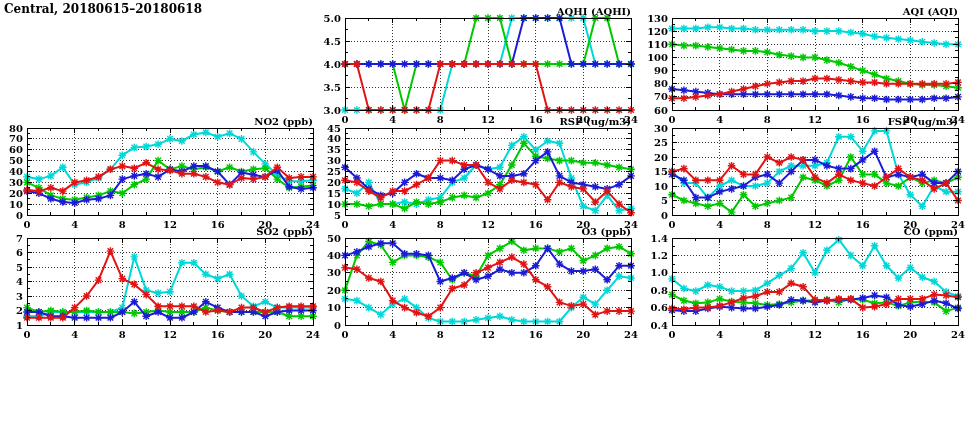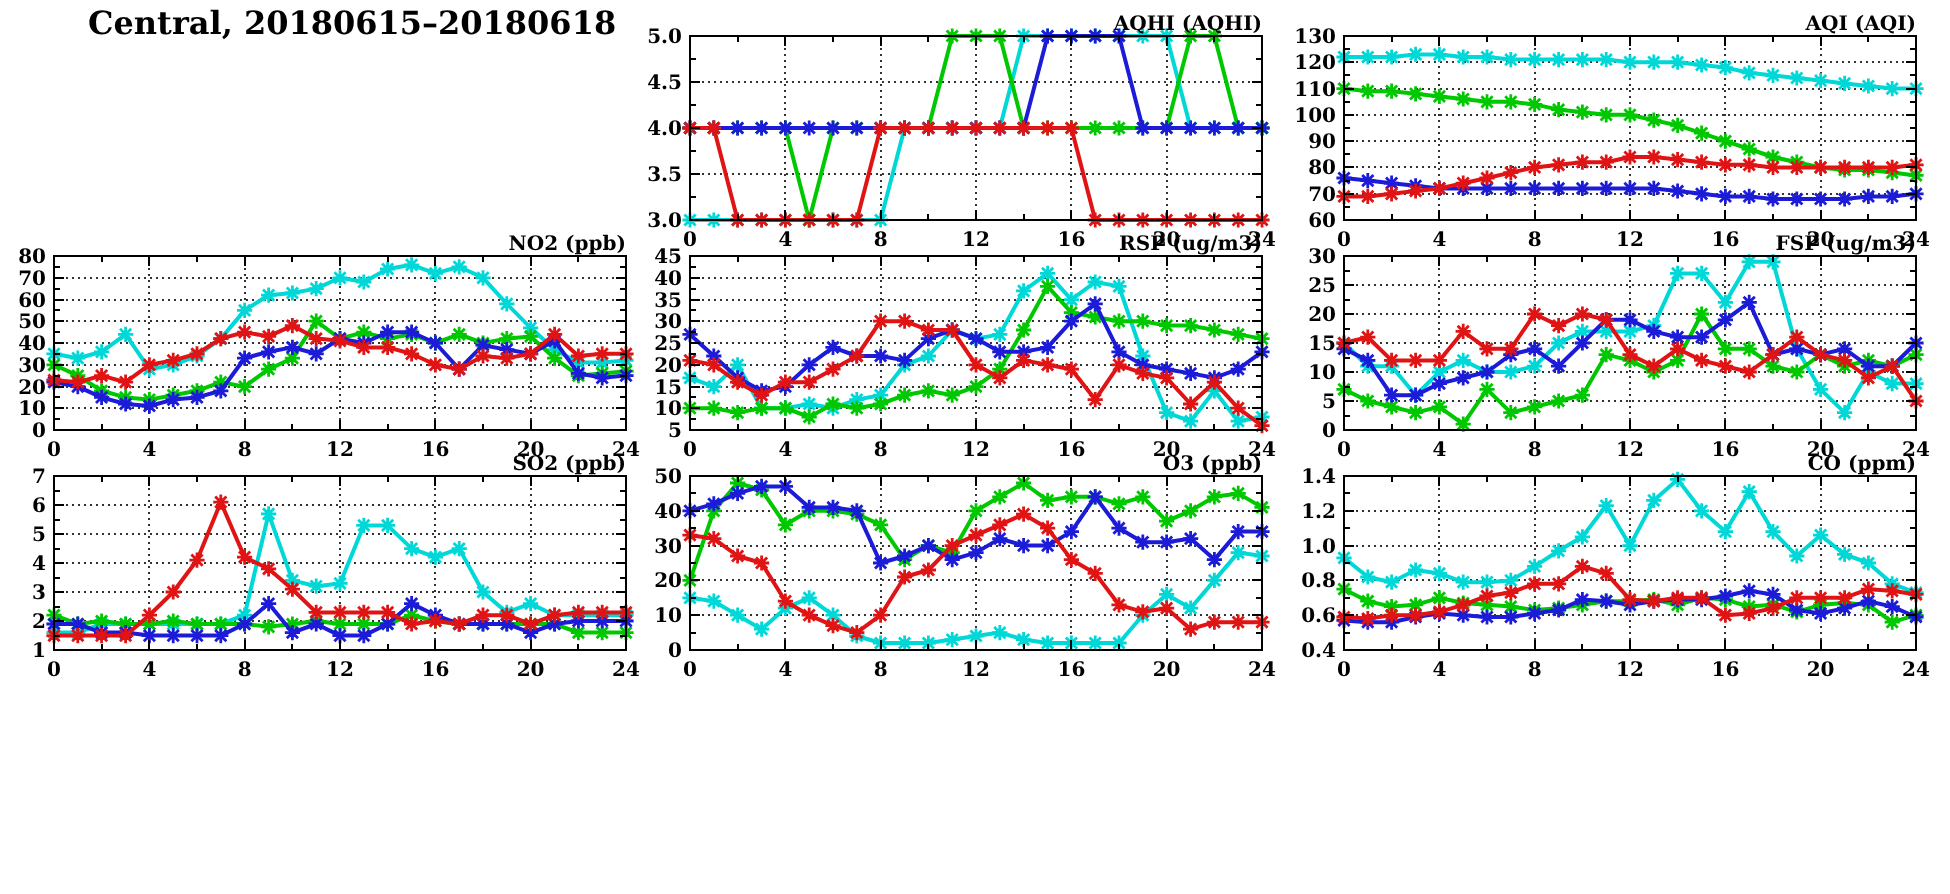--- a/index.html
+++ b/index.html
@@ -1,19 +1,19 @@
 <!DOCTYPE html>
 <html><head>
 <meta charset="utf-8">
 <style>
   html,body{margin:0;padding:0;background:#fff;}
   #canvas{position:relative;width:975px;height:447px;background:#ffffff;overflow:hidden;
           font-family:"DejaVu Serif",serif;}
-  #page-title{position:absolute;left:4px;top:2px;font-weight:bold;font-size:16px;color:#000;
-              letter-spacing:0px;white-space:pre;margin-left:40px;}
+  #page-title{position:absolute;left:4px;top:2px;font-weight:bold;font-size:12px;color:#000;
+              letter-spacing:0px;white-space:pre;}
   .chart{position:absolute;}
   svg{display:block;}
   svg text{font-family:"DejaVu Serif",serif;font-weight:bold;fill:#000;}
   text.tick{font-size:10px;}
   text.ctitle{font-size:10px;}
 </style>
 </head>
 <body>
 
 <div id="canvas">

